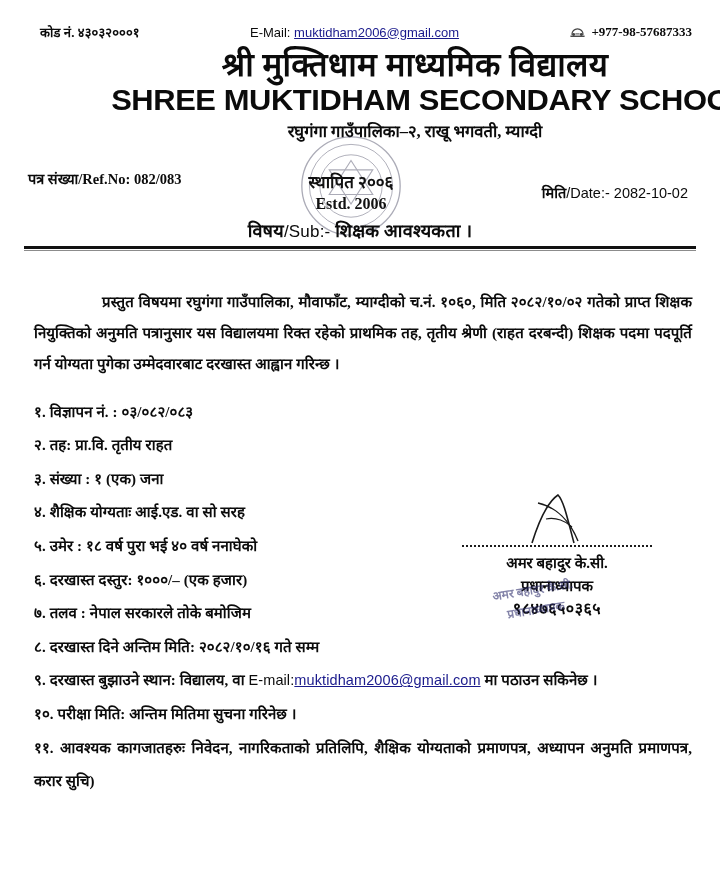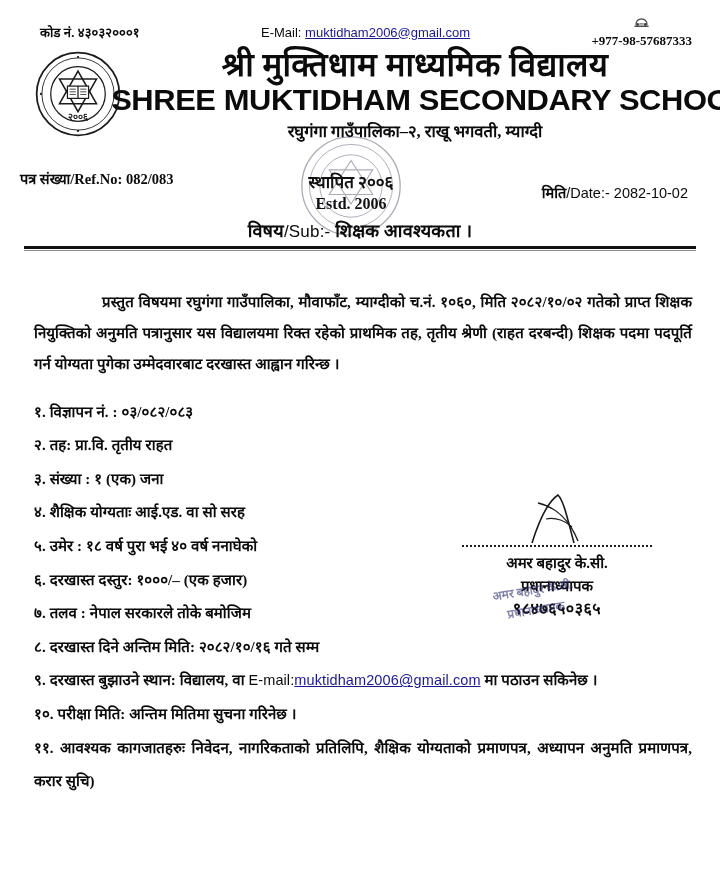--- a/index.html
+++ b/index.html
@@ -54,21 +54,20 @@
     text-decoration: underline;
   }
   .phone-wrap {
     font-family: "Liberation Serif", serif;
     font-size: 13px;
     font-weight: 700;
     white-space: nowrap;
     display: flex;
     align-items: center;
     gap: 5px;
-    flex-direction: column;
   }
   .tele-icon {
     display: inline-block;
     width: 17px;
     height: 12px;
     position: relative;
     filter: grayscale(1);
   }
   .tele-icon svg { display: block; }
 
@@ -152,21 +151,21 @@
     font-family: "Liberation Serif", serif;
     font-weight: 700;
     font-size: 16px;
     margin-top: 2px;
     color: #111;
   }
 
   
   .ref-block {
     position: absolute;
-    left: 20px;
+    left: 28px;
     top: 168px;
     font-family: "Liberation Serif", serif;
     font-size: 14.5px;
     line-height: 1.55;
   }
   .ref-block .np { font-weight: 700; }
   .ref-block .en { font-weight: 700; }
   .date-block {
     position: absolute;
     right: 32px;
@@ -325,39 +324,20 @@
           <path d="M4 12c0-5 3.6-8.5 8-8.5S20 7 20 12" fill="none" stroke="#444" stroke-width="1.6"></path>
           <circle cx="6.5" cy="11.5" r="2.1" fill="#444"></circle>
           <circle cx="17.5" cy="11.5" r="2.1" fill="#444"></circle>
           <path d="M9 10h6v1.4H9z" fill="#444"></path>
         </svg>
       </span>
       <span>+977-98-57687333</span>
     </div>
   </div>
 
-  <div class="logo-seal">
-    <svg viewBox="0 0 100 100" width="88" height="88" aria-hidden="true">
-      <circle cx="50" cy="50" r="47" fill="#fff" stroke="#1b1b1b" stroke-width="2"></circle>
-      <circle cx="50" cy="50" r="41" fill="none" stroke="#1b1b1b" stroke-width="1"></circle>
-      <circle cx="50" cy="50" r="31" fill="none" stroke="#1b1b1b" stroke-width="1.4"></circle>
-      <path d="M50 24 L71 61 L29 61 Z" fill="none" stroke="#1b1b1b" stroke-width="1.8"></path>
-      <path d="M50 70 L29 33 L71 33 Z" fill="none" stroke="#1b1b1b" stroke-width="1.8"></path>
-      <rect x="38" y="41" width="24" height="14" fill="#fff" stroke="#1b1b1b" stroke-width="1.4"></rect>
-      <path d="M50 41 v14" stroke="#1b1b1b" stroke-width="1.4"></path>
-      <path d="M40.5 44.5h7M40.5 47.5h7M40.5 50.5h7M52.5 44.5h7M52.5 47.5h7M52.5 50.5h7" stroke="#1b1b1b" stroke-width="0.9"></path>
-      <text x="50" y="79" text-anchor="middle" font-family="Liberation Serif, serif" font-size="11" font-weight="bold" fill="#1b1b1b">२००६</text>
-      <g fill="#1b1b1b">
-        <circle cx="50" cy="8" r="1.3"></circle>
-          <circle cx="8" cy="50" r="1.3"></circle>
-        <circle cx="92" cy="50" r="1.3"></circle>
-          <circle cx="50" cy="92" r="1.3"></circle>
-      </g>
-    </svg>
-  </div>
 
   <div class="titles">
     <div class="name-np">श्री मुक्तिधाम माध्यमिक विद्यालय</div>
     <div class="name-en">SHREE MUKTIDHAM SECONDARY SCHOOL</div>
     <div class="addr-np">रघुगंगा गाउँपालिका–२, राखू भगवती, म्याग्दी</div>
   </div>
 
   <div class="estd-seal">
     <svg class="ring" viewBox="0 0 110 110" width="104" height="104" aria-hidden="true">
       <circle cx="55" cy="55" r="52" fill="none" stroke="#3a3a55" stroke-width="1.4"></circle>

